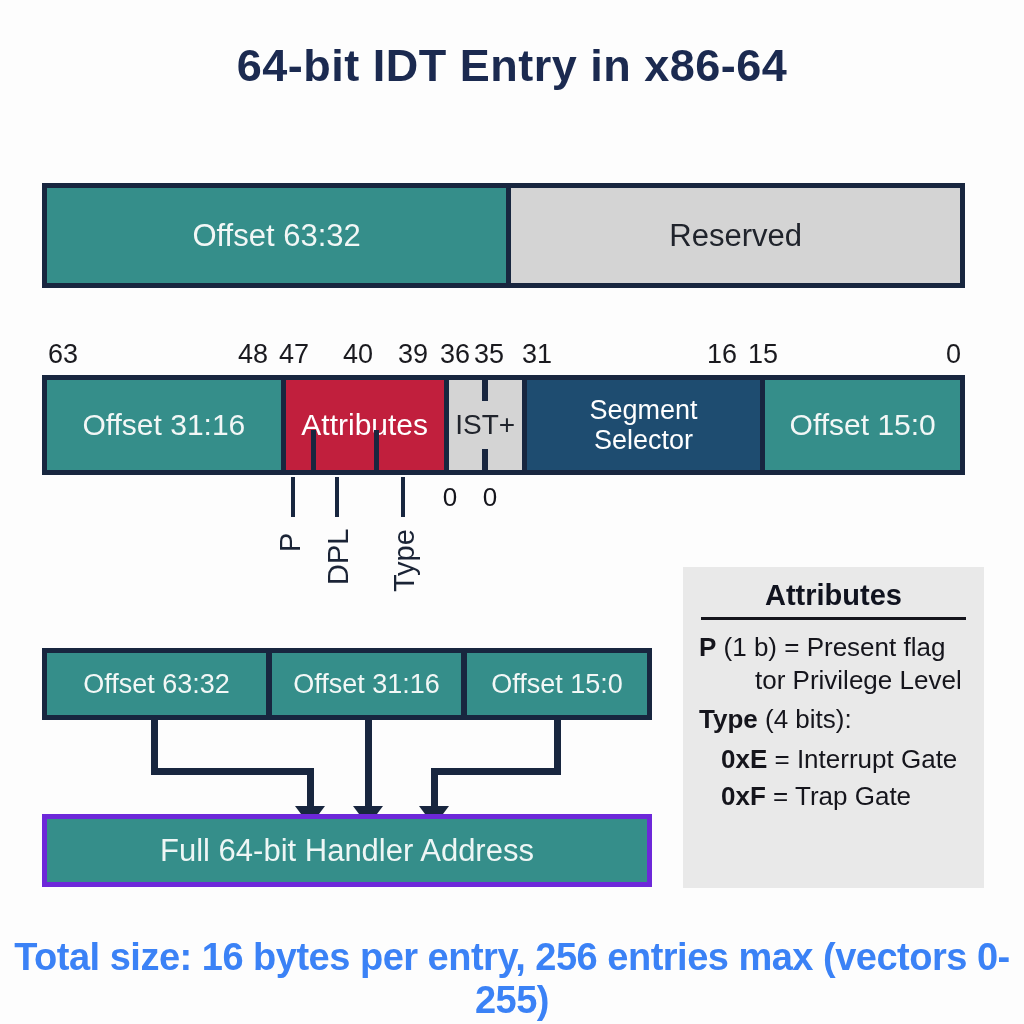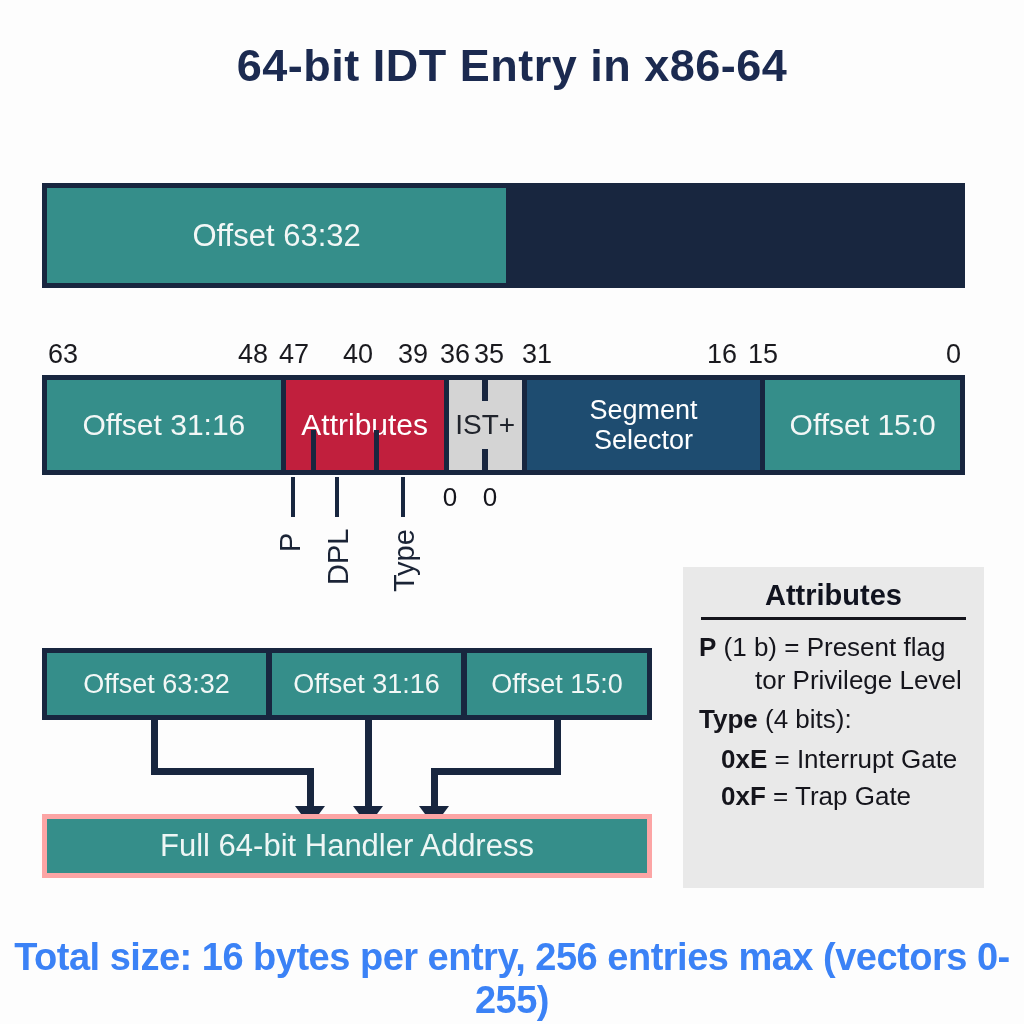--- a/index.html
+++ b/index.html
@@ -95,42 +95,43 @@
     display:flex;align-items:center;justify-content:center;
   }
   .a1{width:36.5%;}.a2{width:31.5%;}.a3{flex:1;}
 
   .aline{position:absolute;background:#18263f;}
   .ah{position:absolute;width:0;height:0;
       border-left:15px solid transparent;border-right:15px solid transparent;
       border-top:20px solid #18263f;}
 
   .handler{
-    position:absolute;left:42px;top:814px;width:610px;height:64px;
-    border:5px solid #fca5a5;background:#358e8a;box-sizing:border-box;
+    position:absolute;left:42px;top:814px;width:610px;height:73px;
+    border:5px solid #6d28d9;background:#358e8a;box-sizing:border-box;
     display:flex;align-items:center;justify-content:center;
     color:#eef6f5;font-size:31px;
   }
 
   
   .footer{
     position:absolute;top:936px;left:0;width:100%;text-align:center;
     font-size:38px;font-weight:600;color:#3b82f6;letter-spacing:-0.5px;
   }
 </style>
 </head>
 <body>
 
 <div class="canvas">
 
   <div class="title">64-bit IDT Entry in x86-64</div>
 
 
   <div class="bitrow" id="row1">
     <div class="cell teal c-off6332">Offset 63:32</div>
+    <div class="cell gray c-reserved">Reserved</div>
   </div>
 
   <div class="bitlabels r2">
     <span style="left:6px">63</span>
     <span style="left:226px;transform:translateX(-100%)">48</span>
     <span style="left:237px">47</span>
     <span style="left:316px;transform:translateX(-50%)">40</span>
     <span style="left:386px;transform:translateX(-100%)">39</span>
     <span style="left:398px">36</span>
     <span style="left:432px">35</span>

